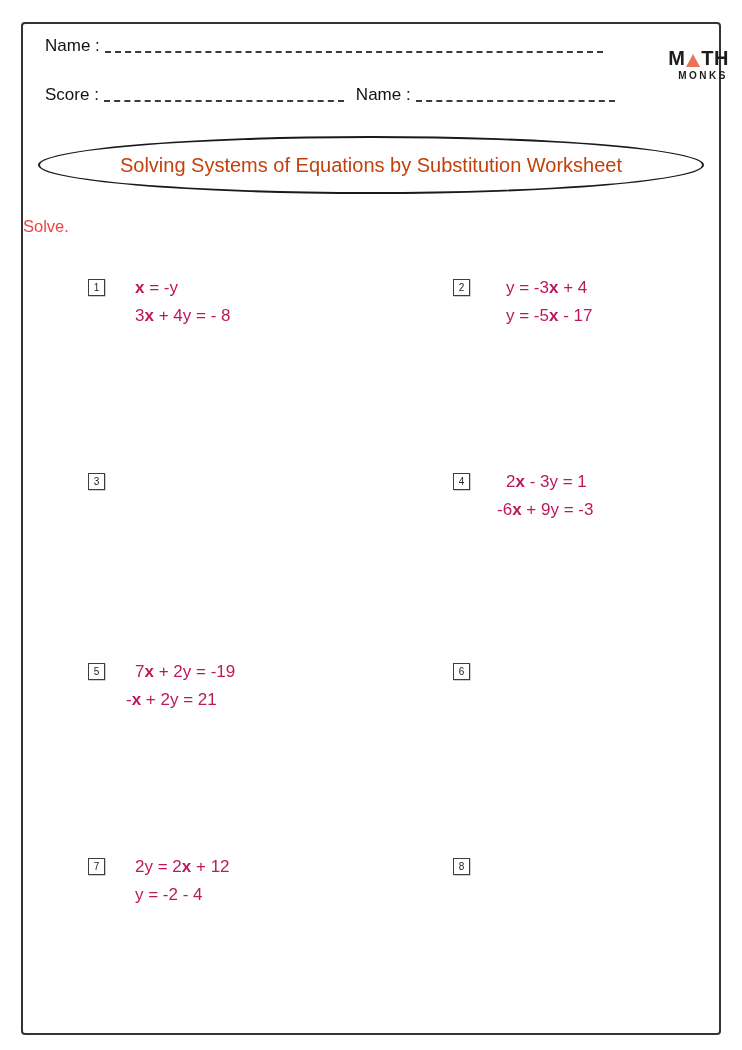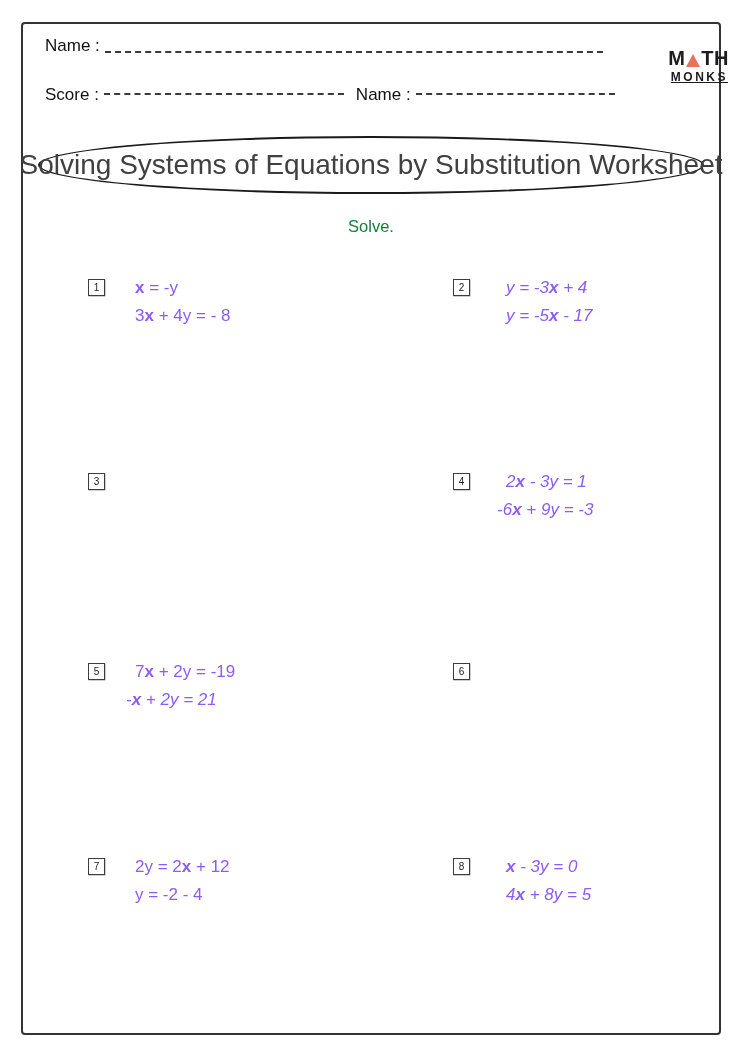--- a/index.html
+++ b/index.html
@@ -7,51 +7,51 @@
   .sheet {
     position: absolute; left: 21px; top: 10px;
     width: 700px; height: 1013px;
     border: 2px solid #333; border-radius: 4px;
     background: #fff;
     margin-top: 12px;
   }
   
   .field-row { position: absolute; display: flex; align-items: flex-end; }
   .name-row  { left: 22px; top: 12px; width: 558px; }
-  .score-row { left: 22px; top: 61px; width: 570px; align-items: center; }
+  .score-row { left: 22px; top: 61px; width: 570px; }
   .field-label { font-size: 17px; color: #121212; white-space: nowrap; }
   .dashline { border-bottom: 2px dashed #3a3a3a; height: 0; margin: 0 0 3px 5px; }
   .name-line { flex: 1; }
   .score-line { width: 240px; }
   .date-label { margin-left: 12px; }
   .date-line { flex: 1; }
   
   .logo { position: absolute; left: 620px; top: 24px; width: 86px; }
   .logo-top { display: flex; align-items: flex-end; justify-content: flex-end; font-size: 20px; font-weight: 700; color: #1d1d1f; letter-spacing: 0.5px; line-height: 1; }
   .tri { display: inline-block; width: 0; height: 0; border-left: 7px solid transparent; border-right: 7px solid transparent; margin: 0 1px 1px 1px; }
-  .logo-bottom { font-size: 12px; font-weight: 700; color: #1d1d1f; letter-spacing: 2.5px; text-align: right; margin-top: 2px; padding-right: 1px; text-decoration: underline; }
+  .logo-bottom { font-size: 10px; font-weight: 700; color: #1d1d1f; letter-spacing: 2.5px; text-align: right; margin-top: 2px; padding-right: 1px; }
   
   .title-oval {
     position: absolute; left: 15px; top: 112px; width: 666px; height: 58px;
     border: 2px solid #1a1a1a; border-radius: 50%;
     display: flex; align-items: center; justify-content: center;
-    font-size: 28px; color: #404040; white-space: nowrap;
+    font-size: 20px; color: #c2410c; white-space: nowrap;
   }
-  .instruction { position: absolute; left: 0; top: 193px; width: 100%; text-align: center; font-size: 16.5px; color: #15803d; }
+  .instruction { position: absolute; left: 0; top: 193px; width: 100%; font-size: 16.5px; color: #ef4444; }
   
   .problem { position: absolute; display: flex; align-items: flex-start; }
   .pnum {
     width: 17px; height: 17px; border: 1.5px solid #3d3d3d;
     display: flex; align-items: center; justify-content: center;
     font-size: 10px; color: #222; margin-top: 5px; flex: none;
     box-shadow: 0.5px 0.5px 0 rgba(60,60,60,0.5);
   }
   .eqs { margin-left: 30px; }
-  .c2 .eqs { margin-left: 36px; font-style: italic; }
-  .eq-line { font-size: 17px; line-height: 28px; color: #8b5cf6; white-space: pre; }
+  .c2 .eqs { margin-left: 36px; }
+  .eq-line { font-size: 17px; line-height: 28px; color: #be185d; white-space: pre; }
   .eq-line .vx { font-weight: 700; }
   .c1 { left: 65px; }
   .c2 { left: 430px; }
   .r1 { top: 250px; }
   .r2 { top: 444px; }
   .r3 { top: 634px; }
   .r4 { top: 829px; }
 </style>
 </head>
 <body>
@@ -110,37 +110,33 @@
     <div class="eqs">
       <div class="eq-line">2<span class="vx">x</span> - 3y = 1</div>
       <div class="eq-line" style="margin-left: -9px; text-align: center;">-6<span class="vx">x</span> + 9y = -3</div>
     </div>
   </div>
 
   <div class="problem c1 r3">
     <span class="pnum">5</span>
     <div class="eqs">
       <div class="eq-line">7<span class="vx">x</span> + 2y = -19</div>
-      <div class="eq-line" style="margin-left: -9px; font-style: italic;">-<span class="vx">x</span> + 2y = 21</div>
+      <div class="eq-line" style="margin-left: -9px;">-<span class="vx">x</span> + 2y = 21</div>
     </div>
   </div>
 
   <div class="problem c2 r3">
     <span class="pnum">6</span>
   </div>
 
   <div class="problem c1 r4">
     <span class="pnum">7</span>
     <div class="eqs">
       <div class="eq-line">2y = 2<span class="vx">x</span> + 12</div>
       <div class="eq-line">y = -2 - 4</div>
     </div>
   </div>
 
   <div class="problem c2 r4">
     <span class="pnum">8</span>
-    <div class="eqs">
-      <div class="eq-line"><span class="vx">x</span> - 3y = 0</div>
-      <div class="eq-line">4<span class="vx">x</span> + 8y = 5</div>
-    </div>
   </div>
 
 </div>
 
 </body></html>

